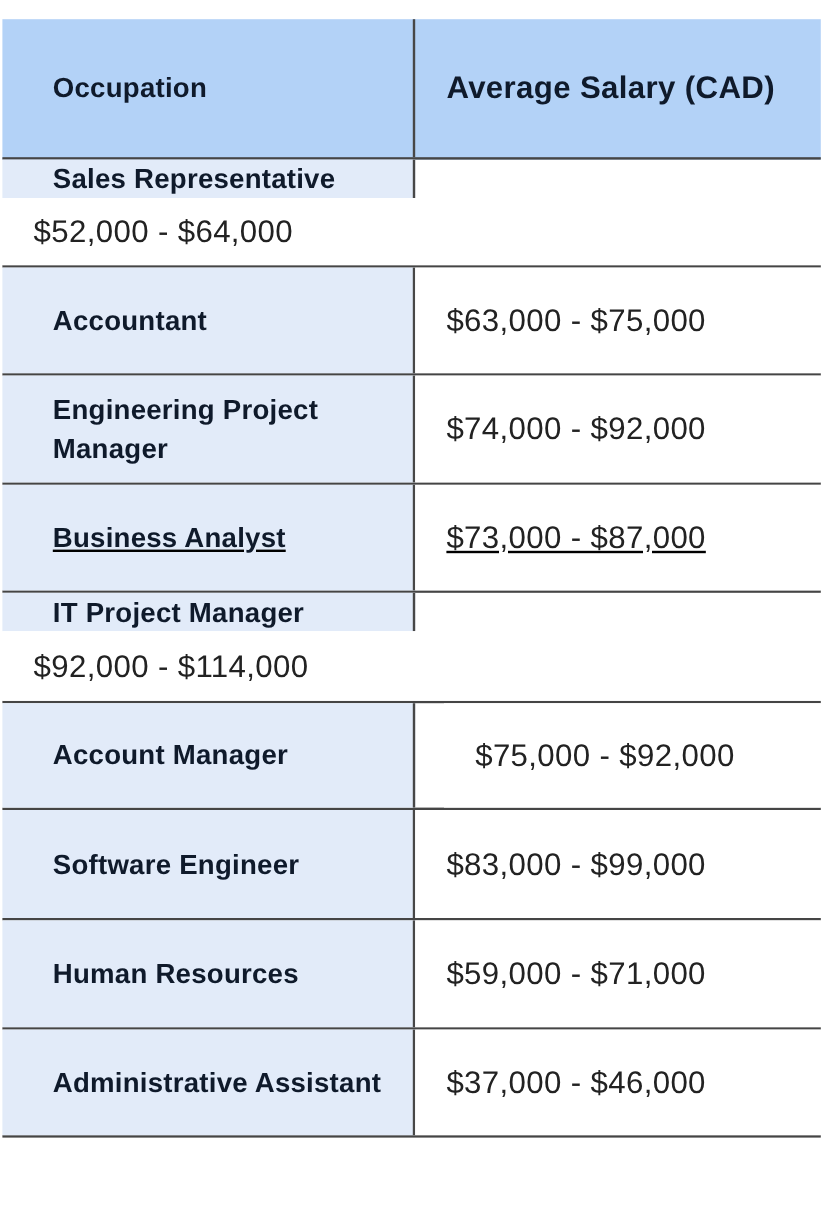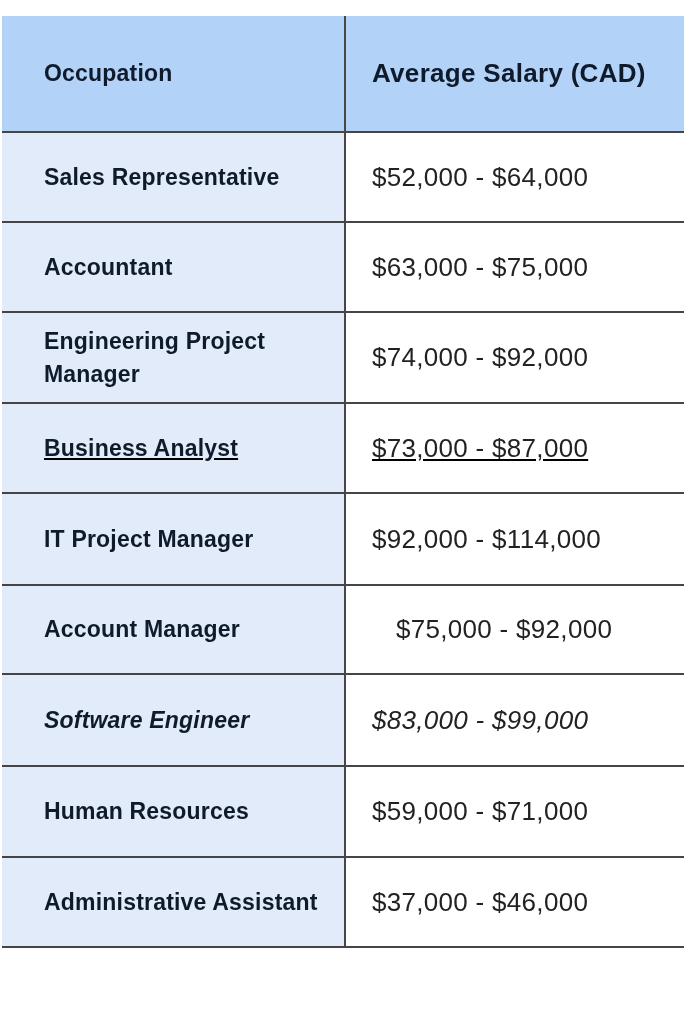--- a/index.html
+++ b/index.html
@@ -26,27 +26,27 @@
     flex-direction: column;
     padding-bottom: 3px;
   }
   .row {
     display: flex;
     flex: none;
     border-bottom: 2px solid #454545;
     box-sizing: border-box;
   }
   .row:nth-child(1)  { height: 117px; background: #b3d2f7; }
-  .row:nth-child(2)  { height: 90px; }
+  .row:nth-child(2)  { height: 90px; flex-direction: column; }
   .row:nth-child(3)  { height: 90px; }
   .row:nth-child(4)  { height: 91px; }
   .row:nth-child(5)  { height: 90px; text-decoration: underline; }
-  .row:nth-child(6)  { height: 92px; }
+  .row:nth-child(6)  { height: 92px; flex-direction: column; }
   .row:nth-child(7)  { height: 89px; gap: 24px; }
-  .row:nth-child(8)  { height: 92px; font-style: italic; }
+  .row:nth-child(8)  { height: 92px; }
   .row:nth-child(9)  { height: 91px; }
   .row:nth-child(10) { height: 90px; }
   .row:nth-child(11) { flex: 1; border-bottom: 3px solid #303030; }
   .cell {
     display: flex;
     align-items: center;
     box-sizing: border-box;
     line-height: 1.4;
   }
   .occ-cell {

